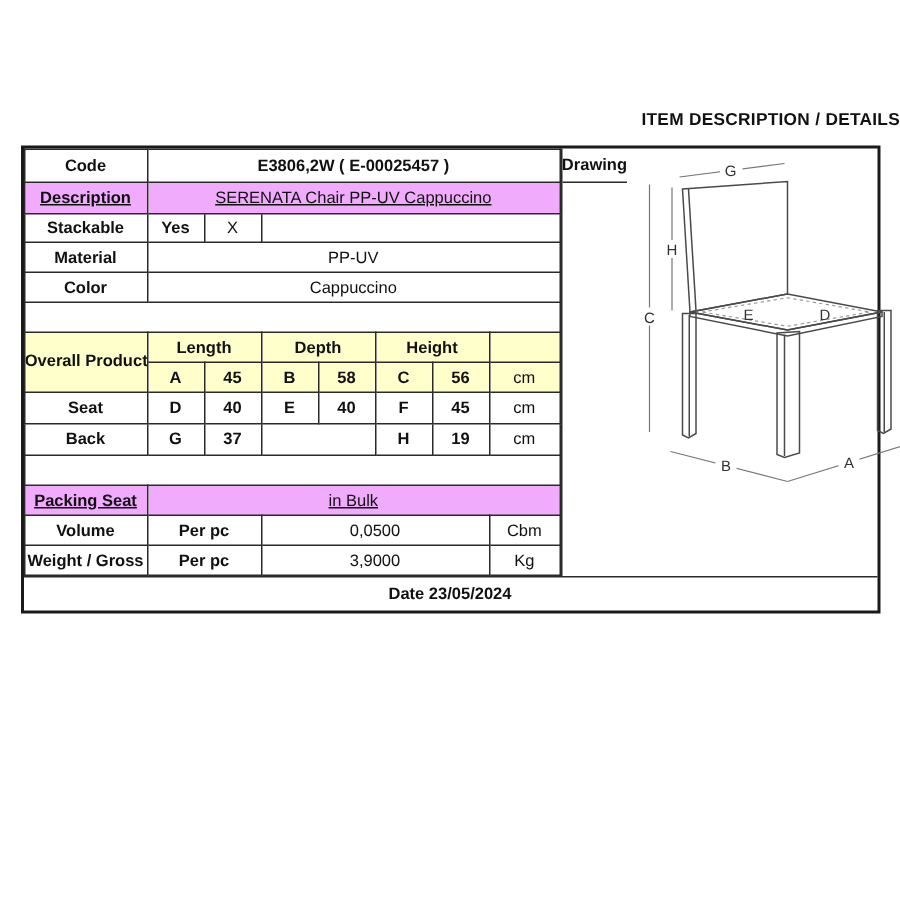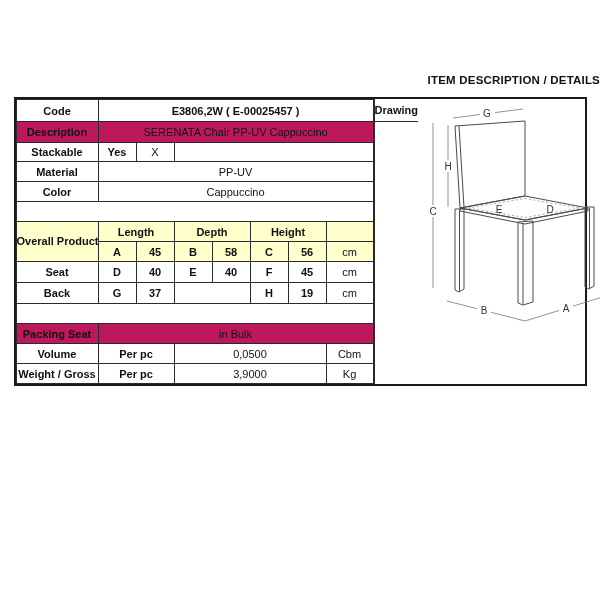--- a/index.html
+++ b/index.html
@@ -17,21 +17,21 @@
     border-collapse:collapse; table-layout:fixed; width:357px; flex:0 0 auto;border-radius:13px;
   }
   table.main td {
     border:1px solid #2a2a2a; font-size:11px; padding:0;
     text-align:center; vertical-align:middle; overflow:hidden; white-space:nowrap;
     height:19px;
   }
   td.lbl { text-align:left; padding-left:4px; font-weight:bold; font-size:10.5px; }
   td.b { font-weight:bold; }
   td.unit { text-align:left; padding-left:5px; font-size:10.5px; }
-  .gray { background:#be185d; }
+  .gray { background:#f0abfc;text-decoration:underline; }
   .yellow { background:#ffffcc; }
   td.sp { height:7px; border-left:none; border-right:none; }
   td.sp2 { height:10px; border-left:none; border-right:none; }
   tr.h23 td { height:21px; }
   tr.h22 td { height:20px; }
   tr.h20 td { height:18px; }
   td.ovlbl { white-space:normal; font-size:10px; line-height:1.15; padding:1px 2px; }
   .drawing-col { flex:1 1 auto; display:flex; flex-direction:row; border-left:1px solid #2a2a2a; }
   .drawing-header {
     height:22px; border-bottom:1px solid #2a2a2a;
@@ -188,13 +188,14 @@
           <text x="191" y="156" text-anchor="middle">F</text>
           <rect x="59" y="205" width="14" height="12" fill="#fff"></rect>
           <text x="66" y="215" text-anchor="middle">B</text>
           <rect x="141" y="203" width="14" height="12" fill="#fff"></rect>
           <text x="148" y="213" text-anchor="middle">A</text>
         </svg>
       </div>
     </div>
   </div>
 
+  <div class="date-row">Date 23/05/2024</div>
 </div>
 
 </body></html>

